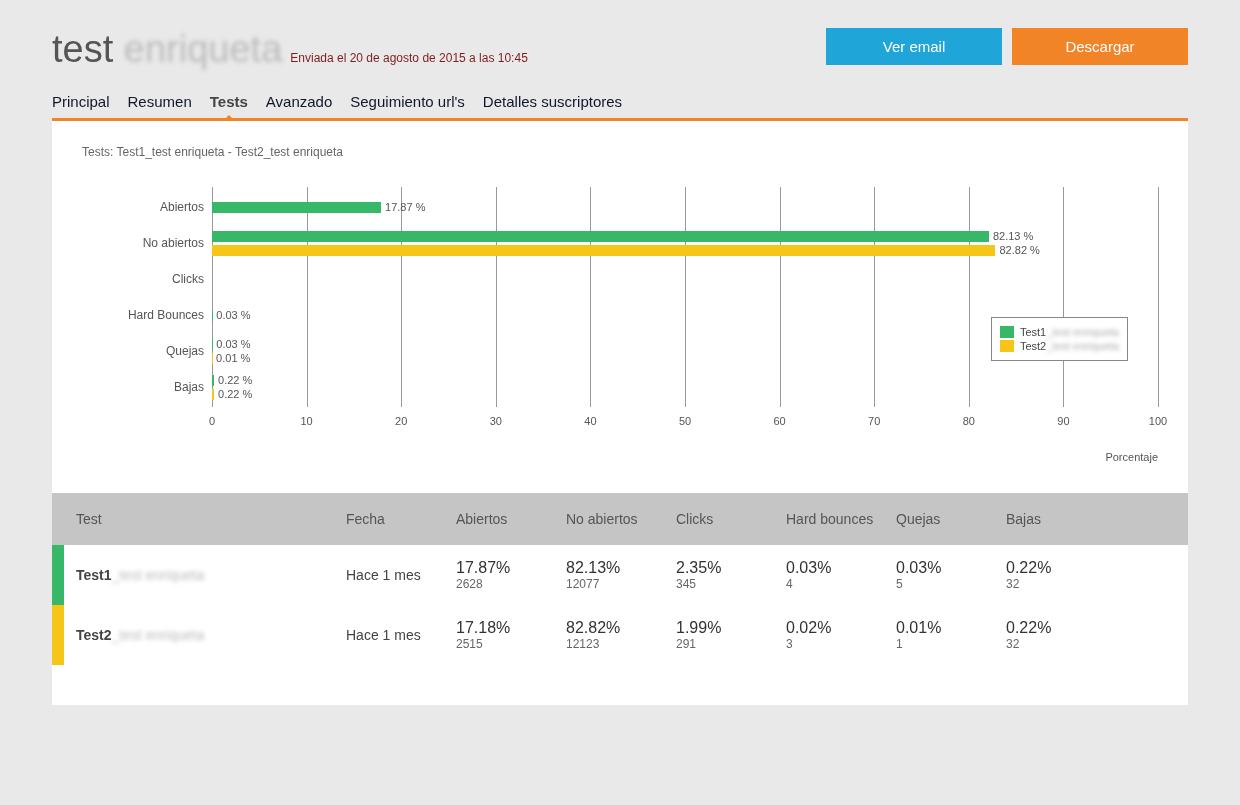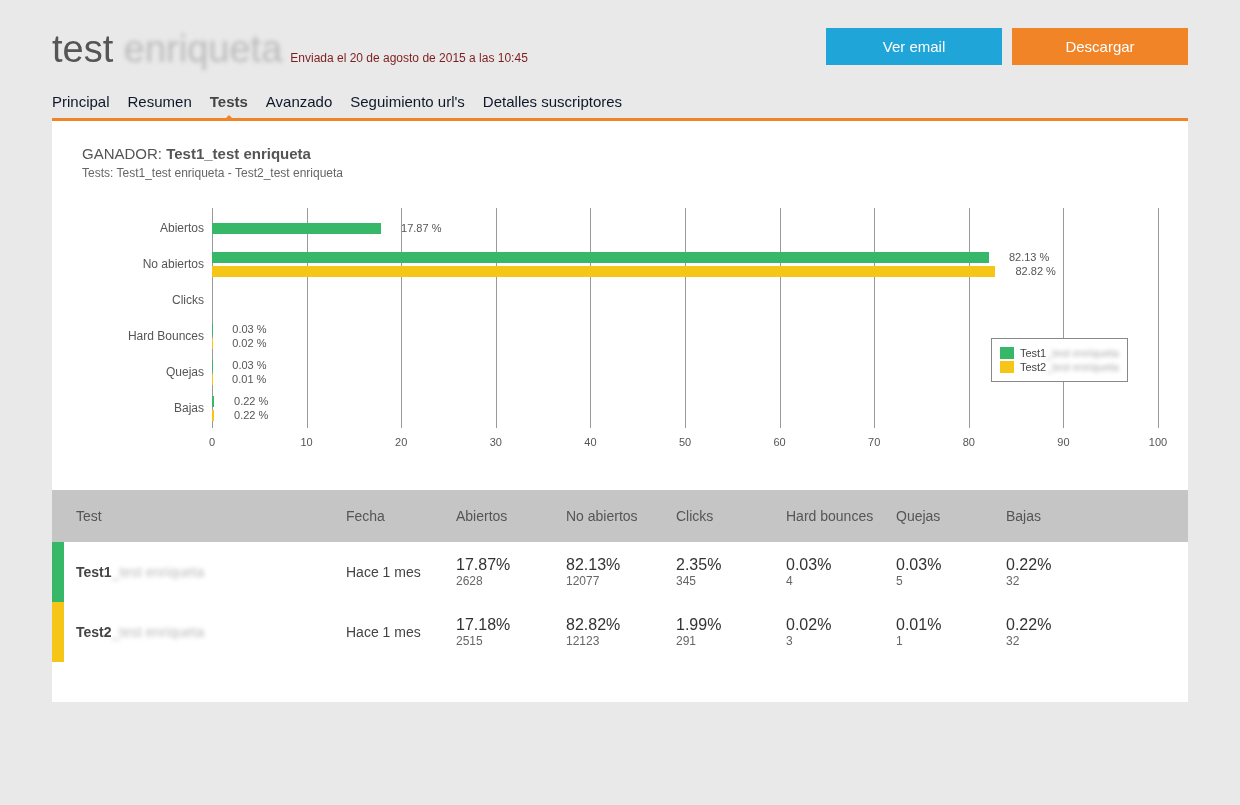--- a/index.html
+++ b/index.html
@@ -125,21 +125,21 @@
     flex: 1;
     height: 100%;
     display: flex;
     flex-direction: column;
     justify-content: center;
     gap: 2px;
   }
   .bar-line {
     display: flex;
     align-items: center;
-    gap: 20px;
+    gap: 4px;
   }
   .bar {
     height: 11px;
   }
   .bar.s0 { background: #37b868; }
   .bar.s1 { background: #f5c518; }
   .bar-label {
     font-size: 11px;
     color: #555;
   }
@@ -239,24 +239,20 @@
   <div class="tabs" id="tabs">
       <div class="tab">Principal</div>
       <div class="tab">Resumen</div>
       <div class="tab active">Tests</div>
       <div class="tab">Avanzado</div>
       <div class="tab">Seguimiento url's</div>
       <div class="tab">Detalles suscriptores</div>
     </div>
 
   <div class="panel">
-    <div class="winner-line">
-      <span>GANADOR:</span>
-      <b>Test1_test enriqueta</b>
-    </div>
     <div class="tests-line">Tests: Test1_test enriqueta - Test2_test enriqueta</div>
 
     <div class="chart-wrap">
       <div id="chart-rows" style="position: relative;">
           <div style="margin-left: 0px; position: relative; z-index: 1;">
             <div class="chart-row">
               <div class="chart-cat">Abiertos</div>
               <div class="chart-bars">
                 <div class="bar-line">
                   <div class="bar s0" style="width: 17.87%;"></div>
@@ -281,24 +277,20 @@
               <div class="chart-cat">Clicks</div>
               <div class="chart-bars">
               </div>
             </div>
             <div class="chart-row">
               <div class="chart-cat">Hard Bounces</div>
               <div class="chart-bars">
                 <div class="bar-line">
                   <div class="bar s0" style="width: 0.03%;"></div>
                   <span class="bar-label">0.03 %</span>
-                </div>
-                <div class="bar-line">
-                  <div class="bar s1" style="width: 0.02%;"></div>
-                  <span class="bar-label">0.02 %</span>
                 </div>
               </div>
             </div>
             <div class="chart-row">
               <div class="chart-cat">Quejas</div>
               <div class="chart-bars">
                 <div class="bar-line">
                   <div class="bar s0" style="width: 0.03%;"></div>
                   <span class="bar-label">0.03 %</span>
                 </div>
@@ -342,20 +334,21 @@
           <span class="axis-label" style="left: 20%;">20</span>
           <span class="axis-label" style="left: 30%;">30</span>
           <span class="axis-label" style="left: 40%;">40</span>
           <span class="axis-label" style="left: 50%;">50</span>
           <span class="axis-label" style="left: 60%;">60</span>
           <span class="axis-label" style="left: 70%;">70</span>
           <span class="axis-label" style="left: 80%;">80</span>
           <span class="axis-label" style="left: 90%;">90</span>
           <span class="axis-label" style="left: 100%;">100</span>
         </div>
+      <div class="axis-title">Porcentaje</div>
       <div class="legend">
         <div class="legend-row">
           <span class="legend-swatch s0"></span>
           <span class="legend-text"><span>Test1</span><span class="blur">_test enriqueta</span></span>
         </div>
         <div class="legend-row">
           <span class="legend-swatch s1"></span>
           <span class="legend-text"><span>Test2</span><span class="blur">_test enriqueta</span></span>
         </div>
       </div>

